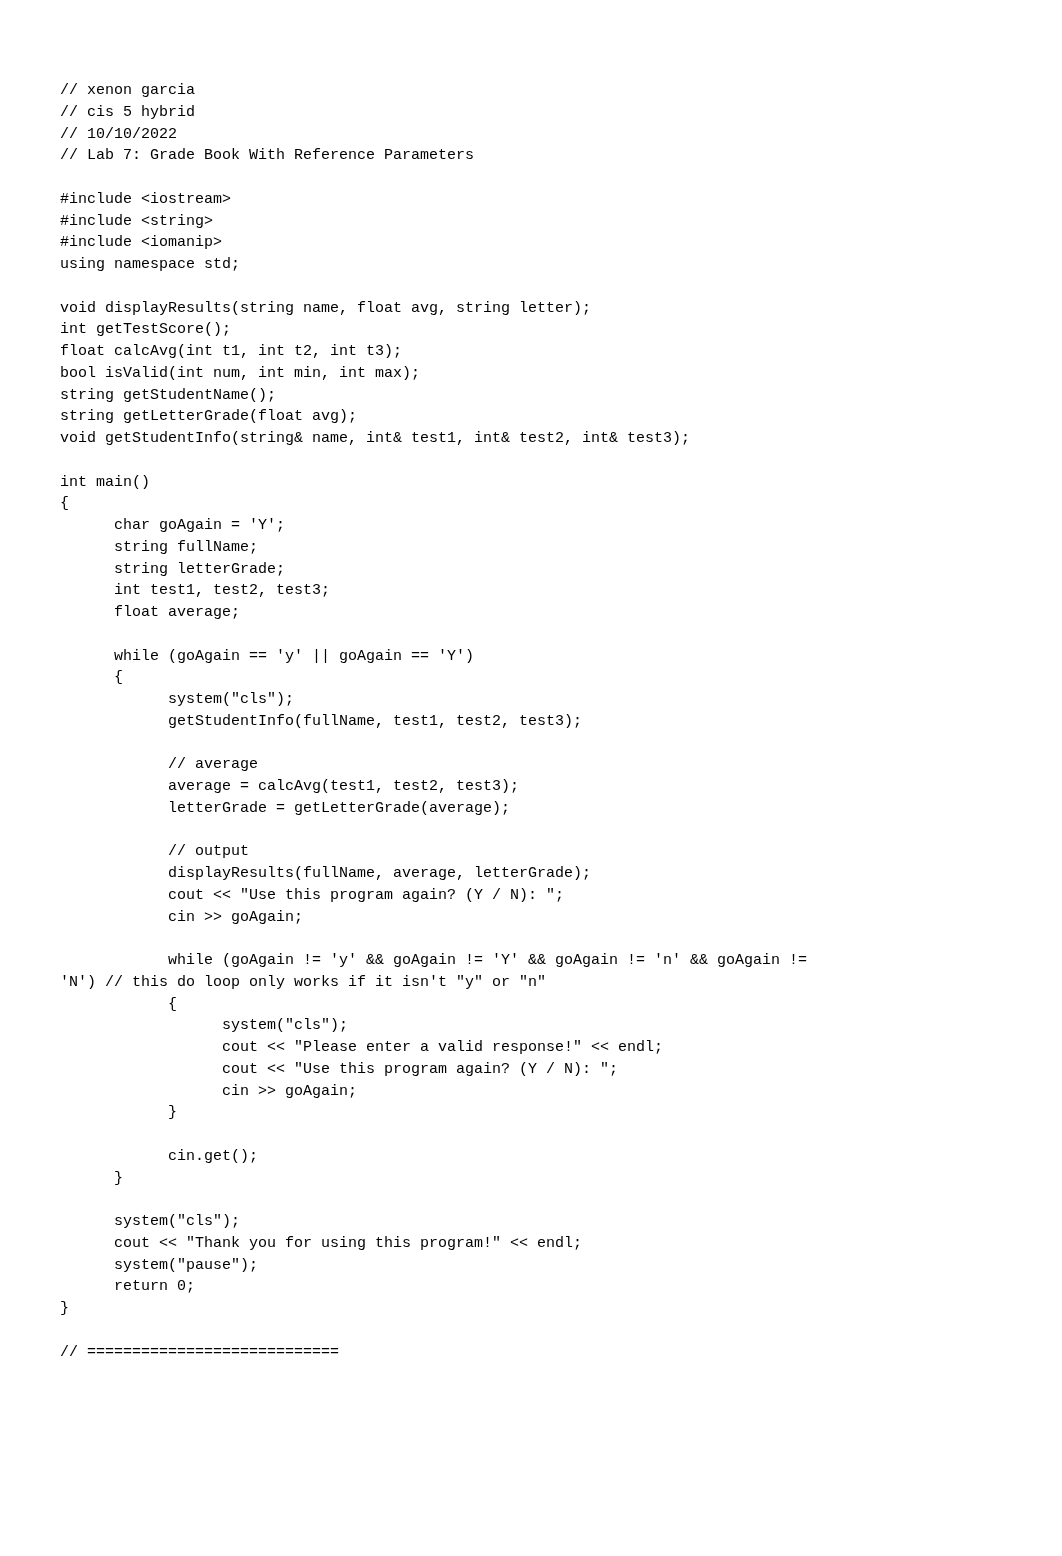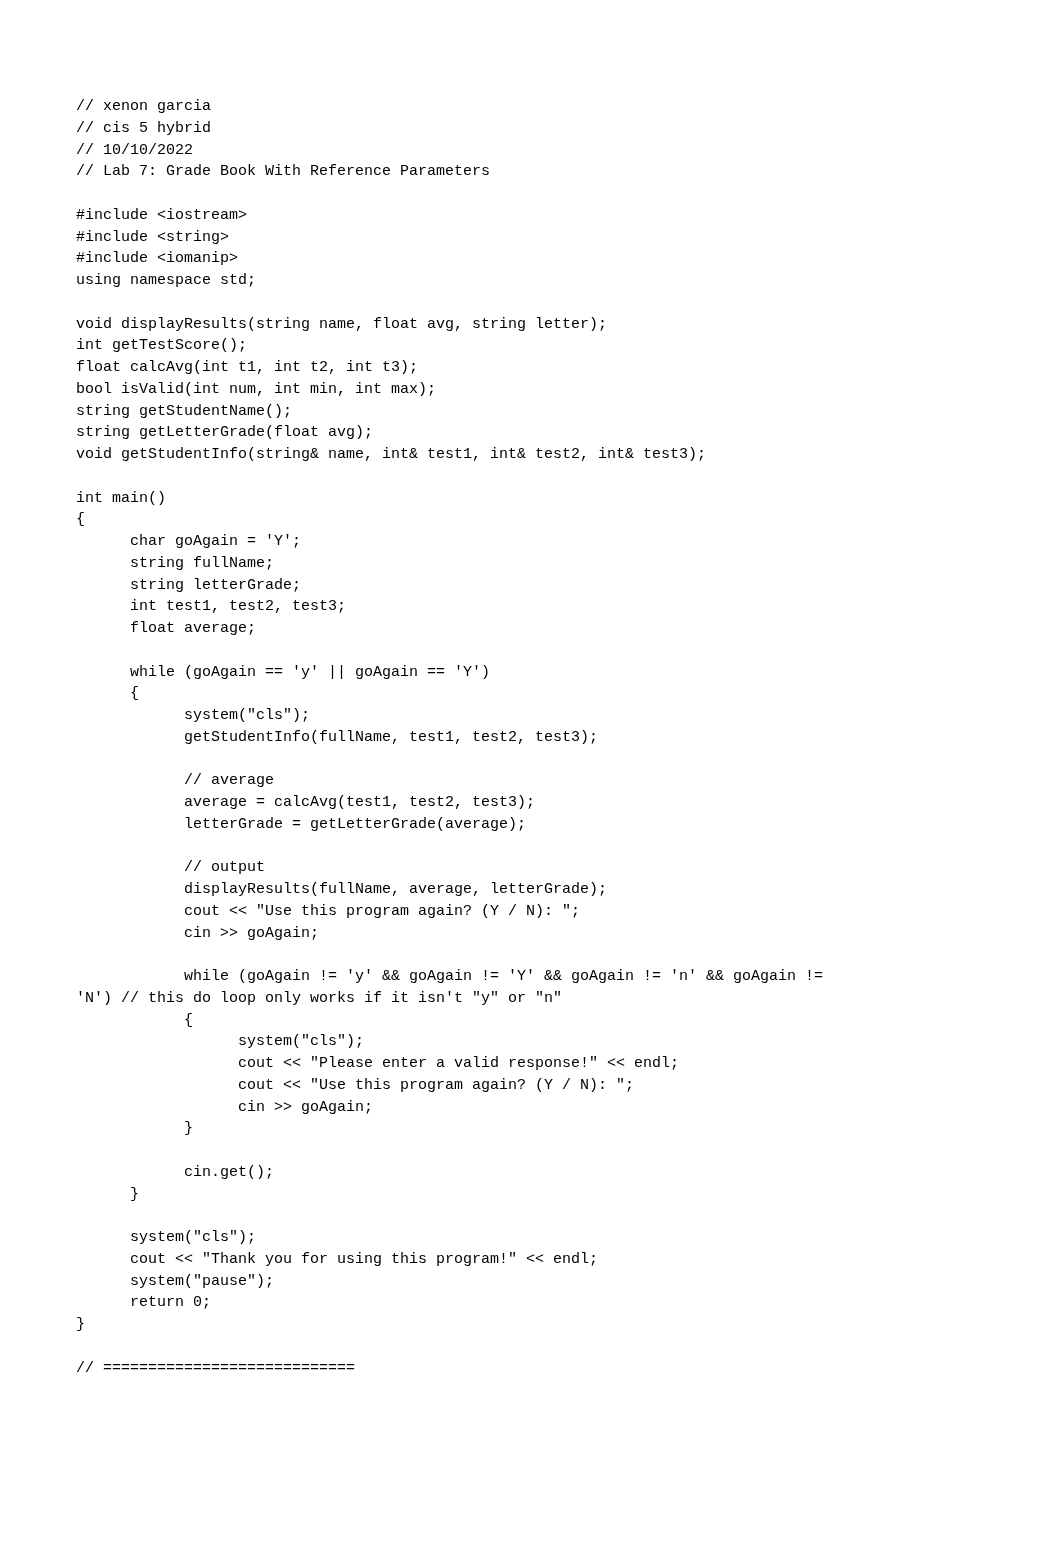--- a/index.html
+++ b/index.html
@@ -7,21 +7,21 @@
     padding: 0;
     background: #ffffff;
   }
   body {
     width: 1062px;
     min-height: 1556px;
     box-sizing: border-box;
     padding: 80px 60px;
   }
   pre.code {
-    margin: 16px;
+    margin: 0;
     font-family: "Courier New", Courier, monospace;
     font-size: 15px;
     line-height: 1.45;
     color: #000000;
     white-space: pre;
   }
 </style>
 </head>
 <body>
 

